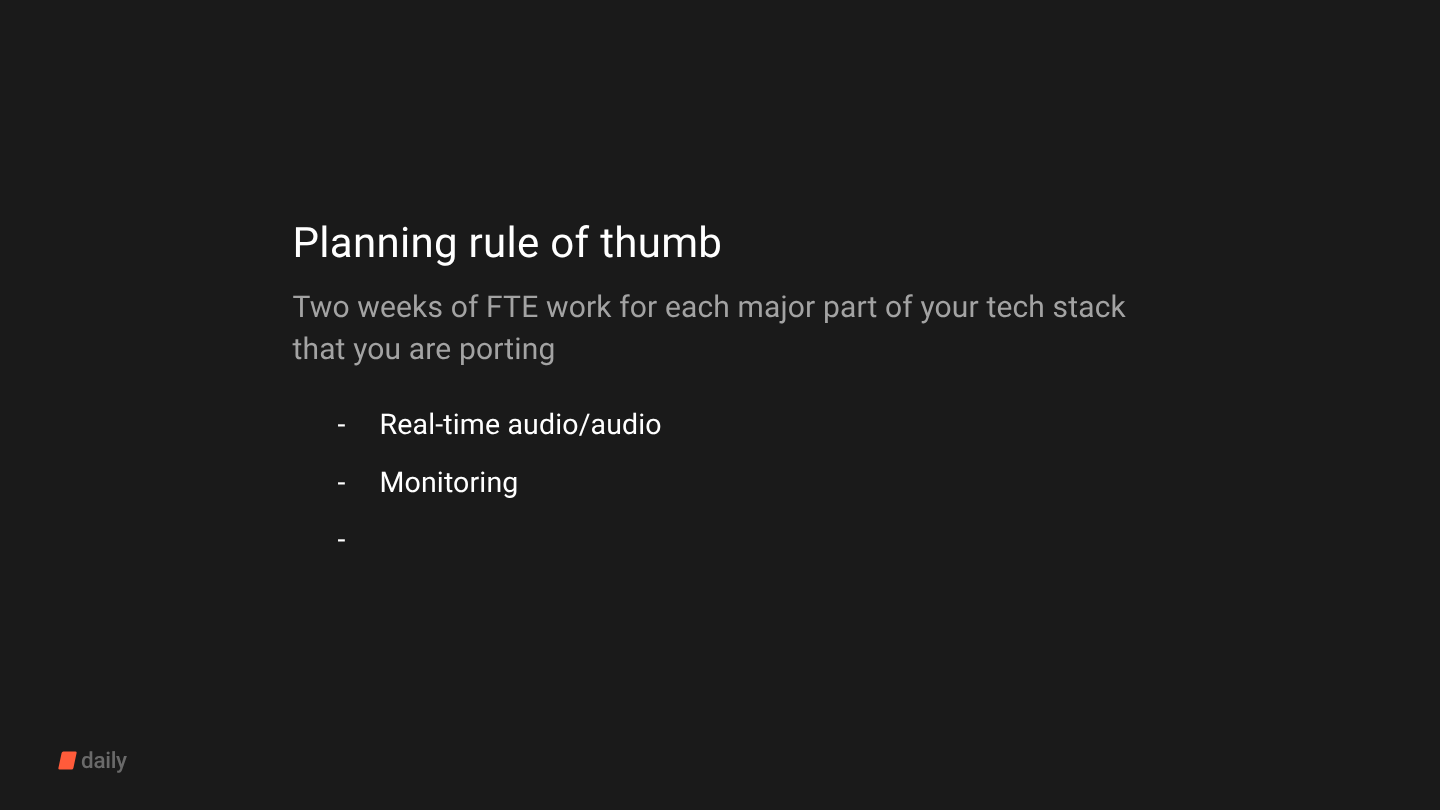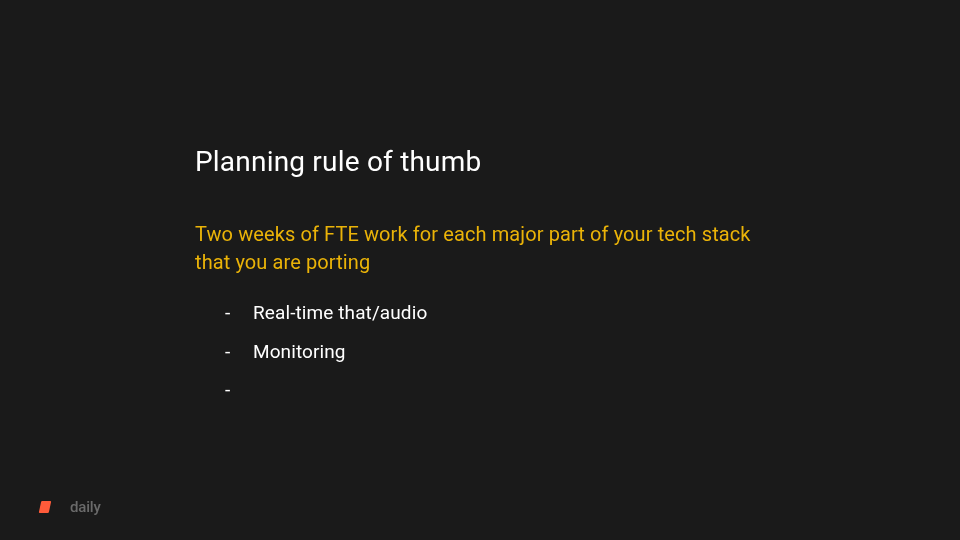--- a/index.html
+++ b/index.html
@@ -16,27 +16,27 @@
       position: relative;
       overflow: hidden;
     }
     .slide-content {
       padding: 145px 190px 0 195px;
     }
     .slide-title {
       font-size: 28px;
       font-weight: 400;
       color: #ffffff;
-      margin-bottom: 42px;
+      margin-bottom: 12px;
       letter-spacing: 0.2px;
     }
     .slide-subtitle {
       font-size: 20px;
       font-weight: 400;
-      color: #eab308;
+      color: #a3a3a3;
       line-height: 1.4;
       margin-bottom: 24px;
       letter-spacing: 0.1px;
     }
     .bullet-list {
       list-style: none;
       padding-left: 30px;
     }
     .bullet-item {
       font-size: 19px;
@@ -52,21 +52,21 @@
       position: absolute;
       left: 0;
       top: 0;
     }
     .logo {
       position: absolute;
       bottom: 24px;
       left: 40px;
       display: flex;
       align-items: center;
-      gap: 20px;
+      gap: 4px;
     }
     .logo-mark {
       width: 10px;
       height: 12px;
       background-color: #ff5b3a;
       transform: skewX(-12deg);
       border-radius: 1px;
     }
     .logo-text {
       font-size: 15px;
@@ -77,21 +77,21 @@
   </style>
 </head>
 <body>
 
 <div class="slide-content">
   <h1 class="slide-title">Planning rule of thumb</h1>
   <p class="slide-subtitle">Two weeks of FTE work for each major part of your tech stack that you are porting</p>
   <ul class="bullet-list">
     <li class="bullet-item">
       <span class="bullet-dash">-</span>
-      <span>Real-time that/audio</span>
+      <span>Real-time audio/audio</span>
     </li>
     <li class="bullet-item">
       <span class="bullet-dash">-</span>
       <span>Monitoring</span>
     </li>
     <li class="bullet-item">
       <span class="bullet-dash">-</span>
     </li>
   </ul>
 </div>

